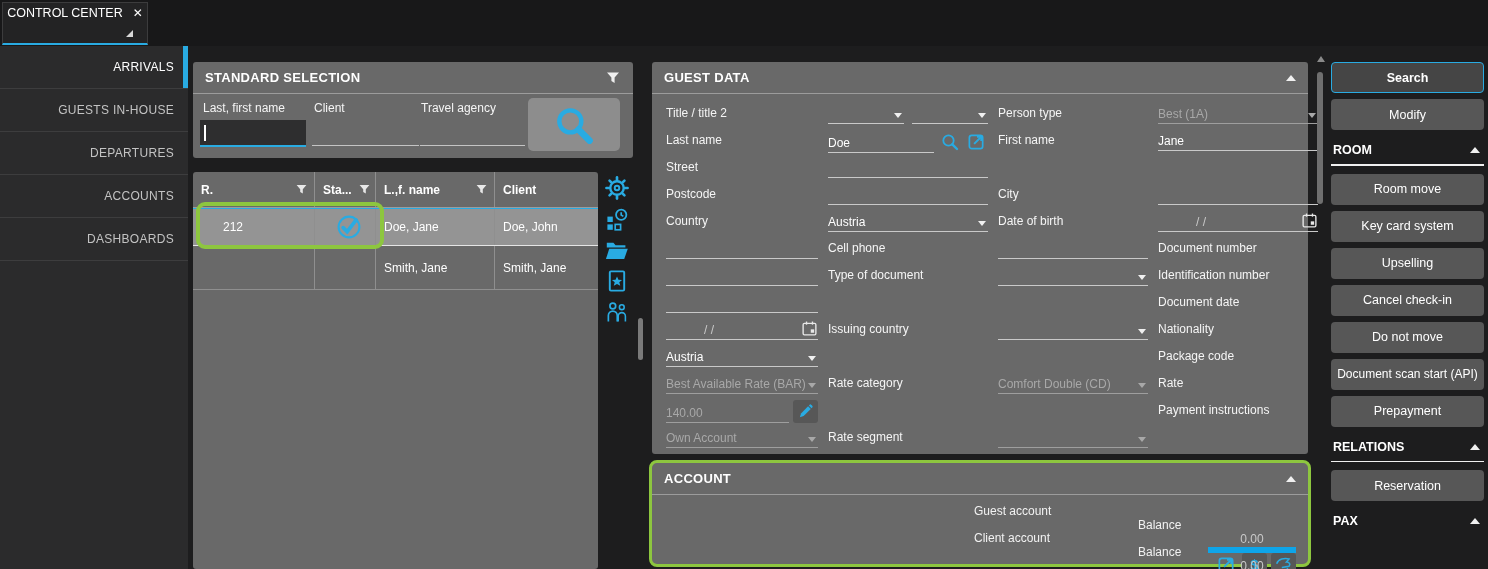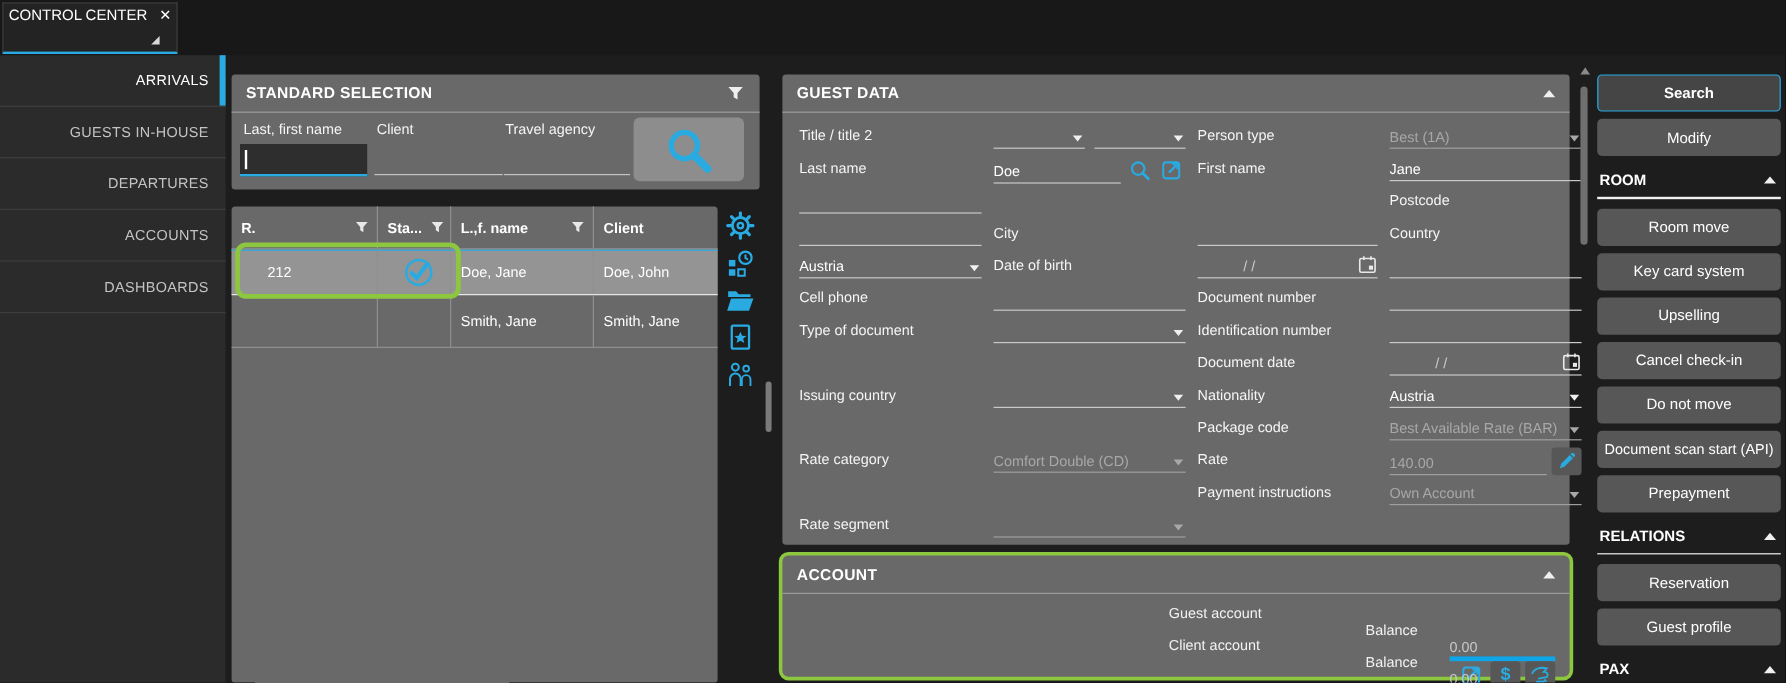--- a/index.html
+++ b/index.html
@@ -87,21 +87,21 @@
   .btn-sq { width:25px; height:23px; background:#575757; border-radius:3px; display:flex; align-items:center;
             justify-content:center; cursor:pointer; }
   .dateval { padding-left:38px; }
 
   
   .acct { left:649px; top:460px; width:662px; height:107px; background:#696969; border:3px solid #8dc63f;
           border-radius:8px; position:absolute; color:#f2f2f2; }
   .acct-row { display:flex; align-items:flex-end; padding:0 12px; height:27px; font-size:12px;flex-direction:column; }
   .acct-lab { width:322px; }
   .acct-bal { width:158px; }
-  .acct-val { width:88px; border-bottom:4px solid #0ea5e9; text-align:left; color:#c9c9c9; padding-bottom:1px; }
+  .acct-val { width:88px; border-bottom:6px solid #0ea5e9; text-align:center; color:#c9c9c9; padding-bottom:1px; }
   .acct-icons { display:flex; gap:4px; margin-left:5px; }
   .dollar { color:#29abe2; font-weight:bold; font-size:15px; line-height:1; }
 
   
   .r-scroll { position:absolute; left:1316px; top:54px; width:9px; height:512px; }
   .r-arrow { width:0; height:0; border-left:4px solid transparent; border-right:4px solid transparent;
              border-bottom:6px solid #8a8a8a; margin:2px auto 6px auto; }
   .r-thumb { position:absolute; left:1px; top:18px; width:6px; height:132px; background:#6f6f6f; border-radius:3px; }
 
   .actions { position:absolute; left:1331px; top:62px; width:153px; display:flex; flex-direction:column; }
@@ -311,20 +311,21 @@
               <line x1="7.5" y1="12.5" x2="14.5" y2="5.5" stroke="#29abe2" stroke-width="2"></line>
               <path d="M10.5 5 H15 V9.5" fill="none" stroke="#29abe2" stroke-width="2"></path>
             </svg>
         </span>
       </div>
       <div class="lab">First name</div>
       <div class="ctrl">
           <span class="txt">Jane</span>
         </div>
 
+      <div class="lab">Street</div>
       <div class="ctrl">
           <span class="txt"></span>
         </div>
       <div></div>
         <div></div>
 
       <div class="lab">Postcode</div>
       <div class="ctrl">
           <span class="txt"></span>
         </div>
@@ -535,23 +536,20 @@
       </div>
 
     <div class="asec">
       <span>RELATIONS</span>
       <span class="tri-up"></span>
     </div>
     <div class="asec-line"></div>
     <div class="abtn">
         <span>Reservation</span>
       </div>
-    <div class="abtn">
-        <span>Guest profile</span>
-      </div>
 
     <div class="asec">
       <span>PAX</span>
       <span class="tri-up"></span>
     </div>
 
   </div>
 
 </div>
 

